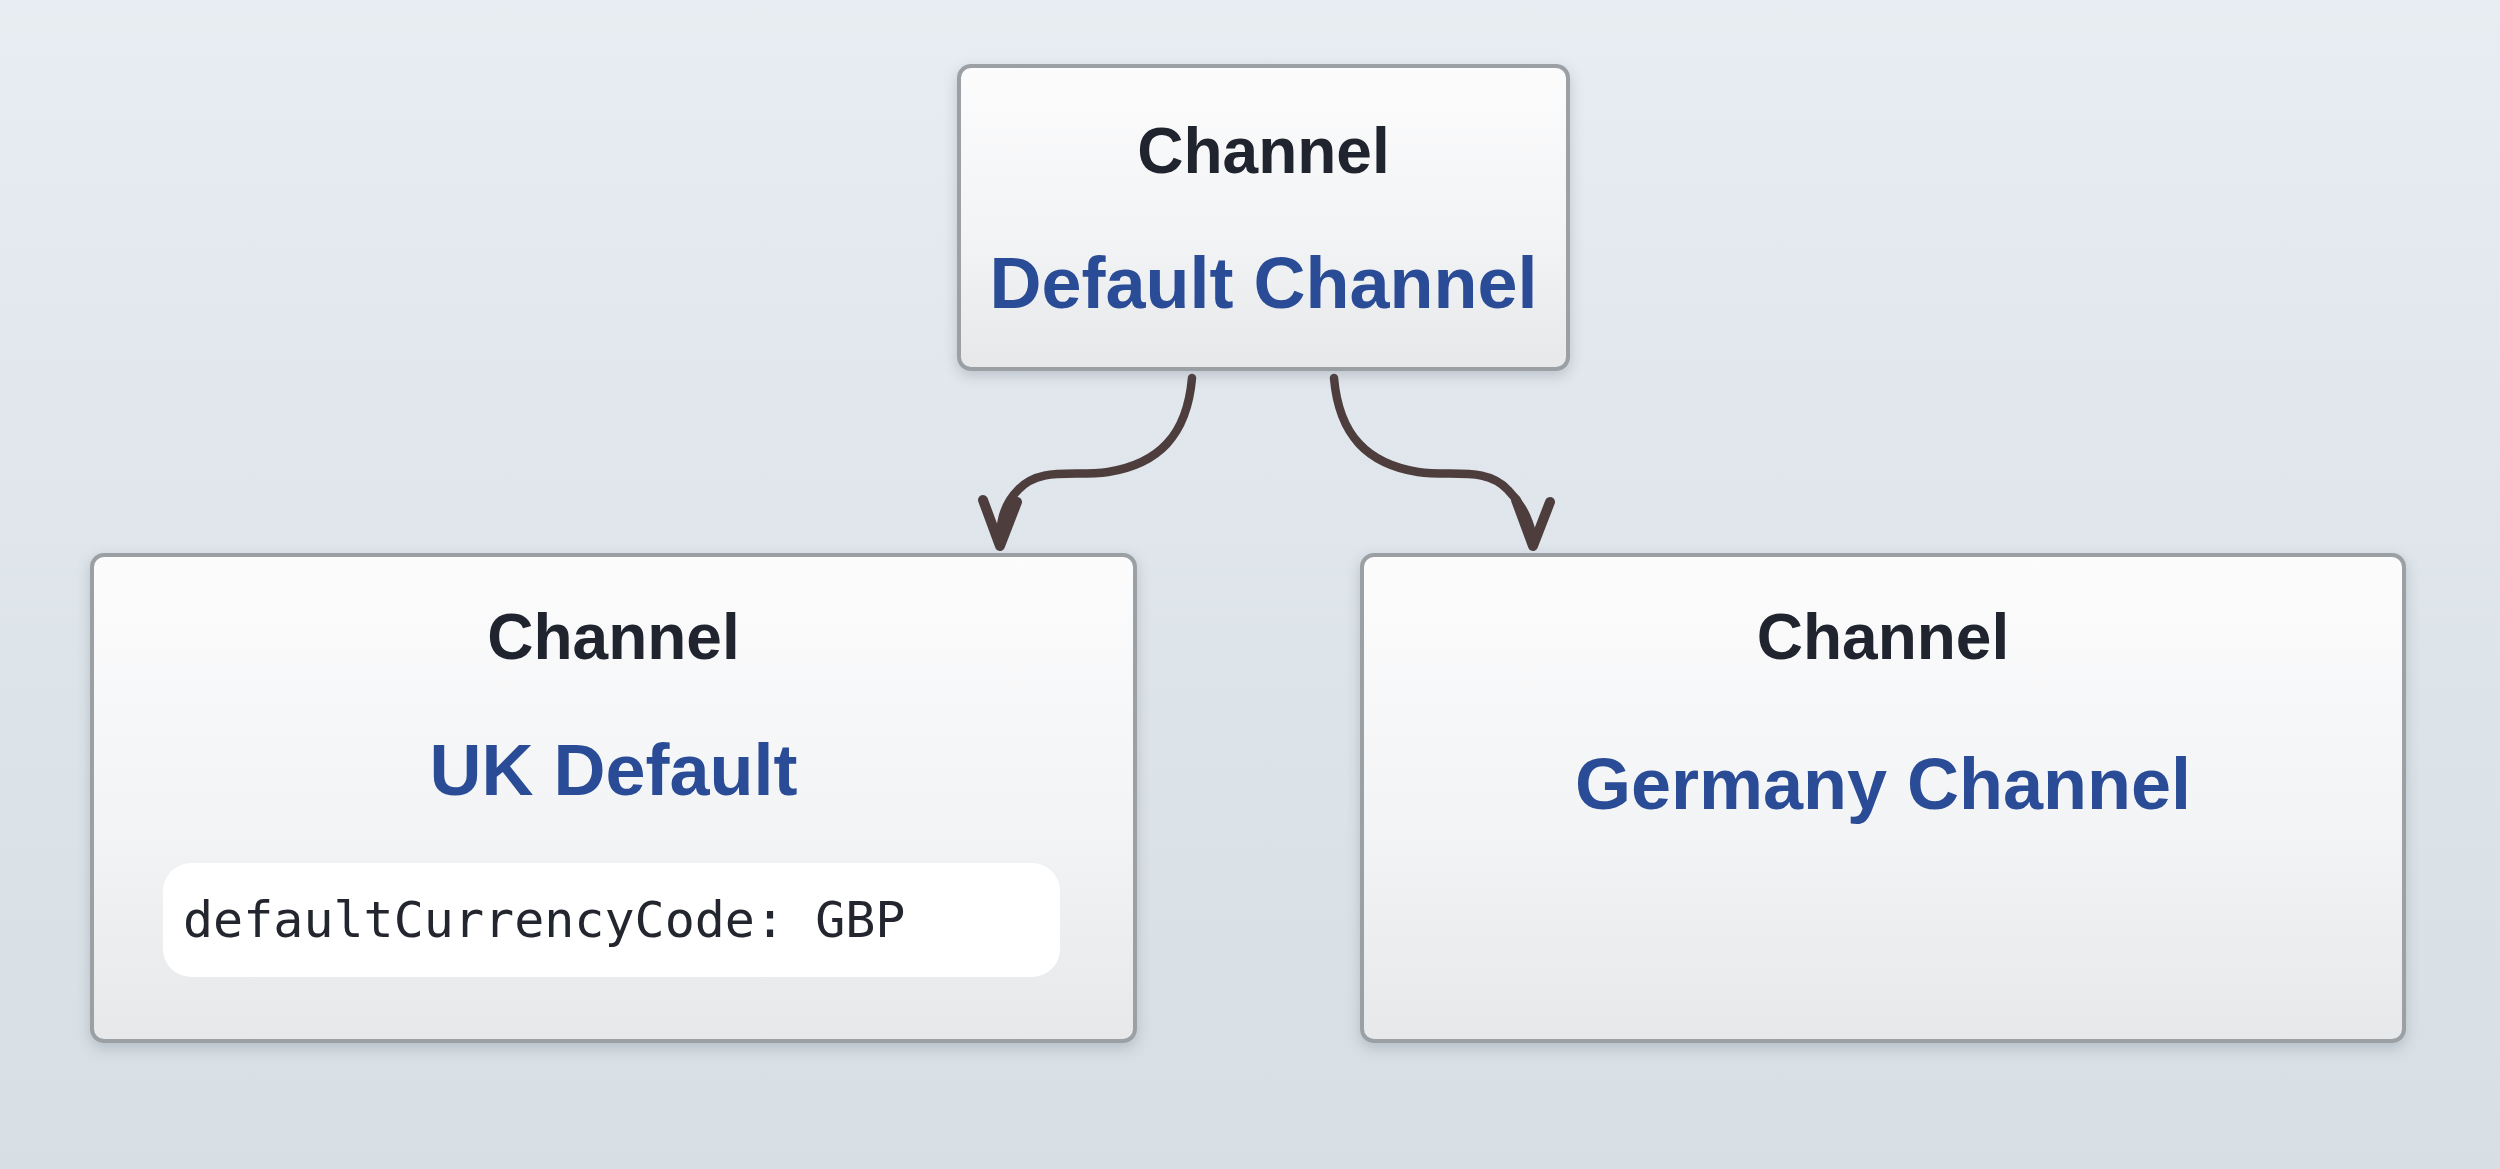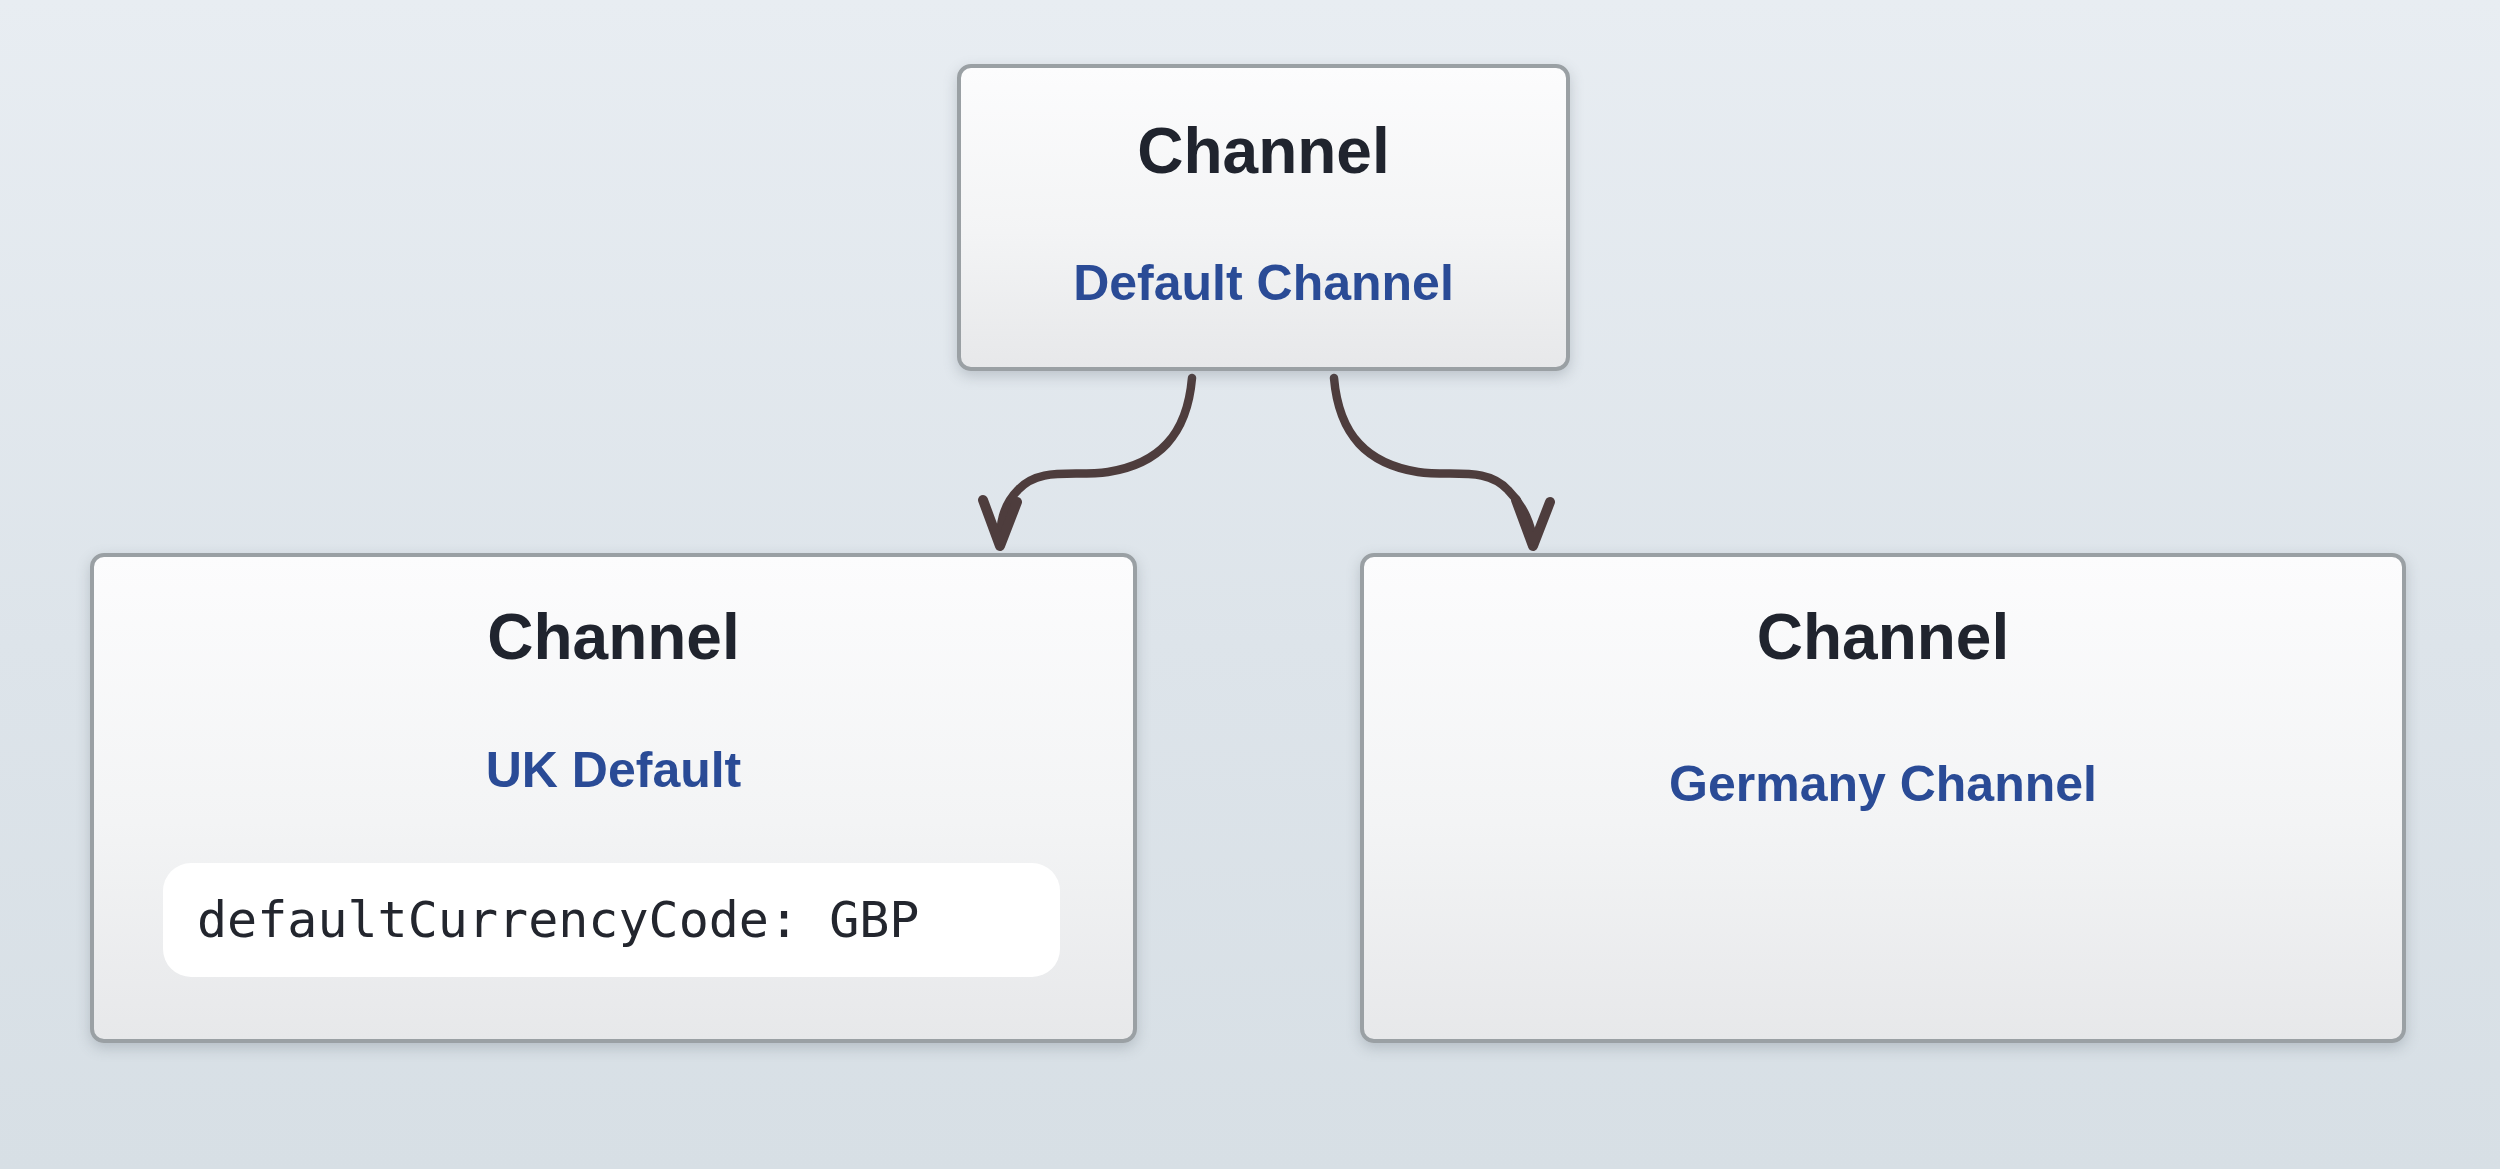--- a/index.html
+++ b/index.html
@@ -57,35 +57,35 @@
     font-size: 64px;
     line-height: 66px;
     height: 66px;
     color: var(--entity_text);
   }
   .name-label {
     position: absolute;
     left: 0; right: 0;
     text-align: center;
     font-weight: bold;
-    font-size: 50px;
+    font-size: 72px;
     line-height: 66px;
     height: 66px;
     color: var(--name_text);
   }
   .attribute-pill {
     position: absolute;
     height: 114px;
     background: var(--attribute_fill);
     border-radius: 28px;
     font-family: "DejaVu Sans Mono", monospace;
     font-size: 50px;
     line-height: 114px;
     color: var(--attribute_text);
-    padding-left: 34px;
+    padding-left: 20px;
     white-space: nowrap;
     overflow: hidden;
   }
   
   #node-default { left: 957px; top: 64px; width: 613px; height: 307px; }
   #node-default .entity-label { top: 50px; }
   #node-default .name-label   { top: 182px; }
 
   #node-uk { left: 90px; top: 553px; width: 1047px; height: 490px; }
   #node-uk .entity-label { top: 47px; }

